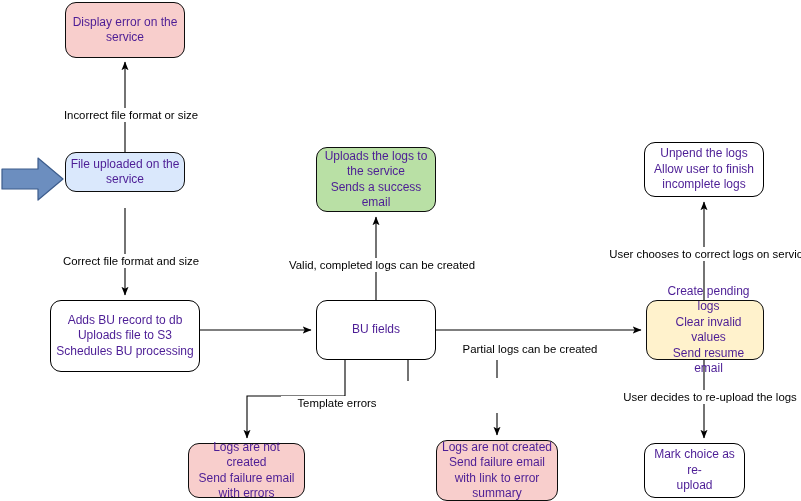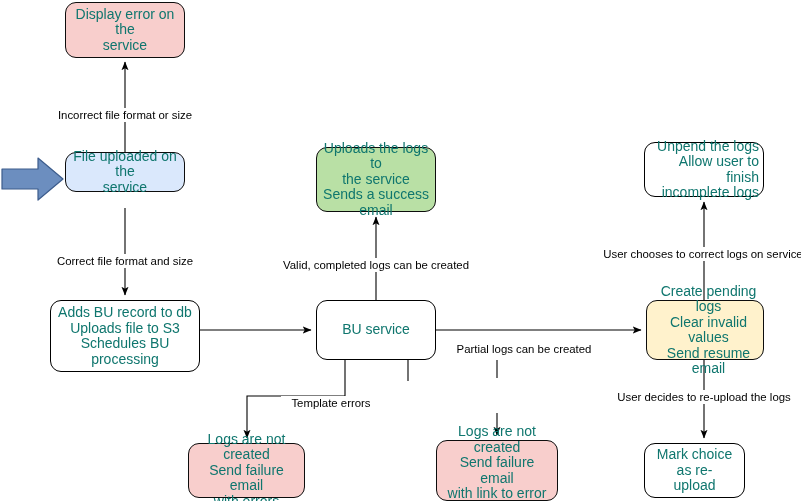--- a/index.html
+++ b/index.html
@@ -19,42 +19,42 @@
   }
   .node {
     position: absolute;
     box-sizing: border-box;
     border: 1.2px solid #000000;
     border-radius: 11px;
     display: flex;
     align-items: center;
     justify-content: center;
     text-align: center;
-    font-size: 14px;
+    font-size: 12px;
     line-height: 15.5px;
-    color: #0f766e;
+    color: #4c1d95;
     padding: 2px 4px;
     white-space: pre-line;
     background: #ffffff;
   }
   .node.pink   { background: #f8cecc; border-color: #0d0d0d; }
   .node.blue   { background: #dae8fc; border-color: #0d0d0d; }
   .node.green  { background: #b9e0a5; border-color: #0d0d0d; }
   .node.yellow { background: #ffe6cc; background: #fff2cc; border-color: #0d0d0d; padding-left: 11px; }
   .node.white  { background: #ffffff; border-color: #000000; }
 
   .edge-label {
     position: absolute;
     font-size: 11.4px;
     line-height: 14px;
     color: #000000;
     text-align: center;
     white-space: pre-line;
     background: #ffffff;
-    padding: 0 0;
+    padding: 0 6px;
   }
   svg.edges {
     position: absolute;
     left: 0;
     top: 0;
     width: 801px;
     height: 501px;
     pointer-events: none;
   }
 </style>
@@ -97,29 +97,29 @@
 service</div>
   <div class="node blue" style="left:65px;  top:152px; width:120px; height:40px;">File uploaded on the
 service</div>
   <div class="node white" style="left:50px;  top:300px; width:150px; height:72px;">Adds BU record to db
 Uploads file to S3
 Schedules BU processing</div>
   <div class="node green" style="left:316px; top:147px; width:120px; height:65px;">Uploads the logs to
 the service
 Sends a success
 email</div>
-  <div class="node white" style="left:316px; top:300px; width:120px; height:60px;">BU service</div>
+  <div class="node white" style="left:316px; top:300px; width:120px; height:60px;">BU fields</div>
   <div class="node pink" style="left:188px; top:443px; width:117px; height:55px;">Logs are not created
 Send failure email
 with errors</div>
   <div class="node pink" style="left:436px; top:440px; width:122px; height:61px;">Logs are not created
 Send failure email
 with link to error
 summary</div>
-  <div class="node white" style="left:644px; top:142px; width:120px; height:55px;text-align:right;">Unpend the logs
+  <div class="node white" style="left:644px; top:142px; width:120px; height:55px;">Unpend the logs
 Allow user to finish
 incomplete logs</div>
   <div class="node yellow" style="left:646px; top:300px; width:118px; height:60px;">Create pending logs
 Clear invalid values
 Send resume email</div>
   <div class="node white" style="left:644px; top:443px; width:101px; height:55px;">Mark choice as re-
 upload</div>
 
   <div class="edge-label" style="left:0px;   top:108px; width:250px;">Incorrect file format or size</div>
   <div class="edge-label" style="left:0px;   top:254px; width:250px;">Correct file format and size</div>

